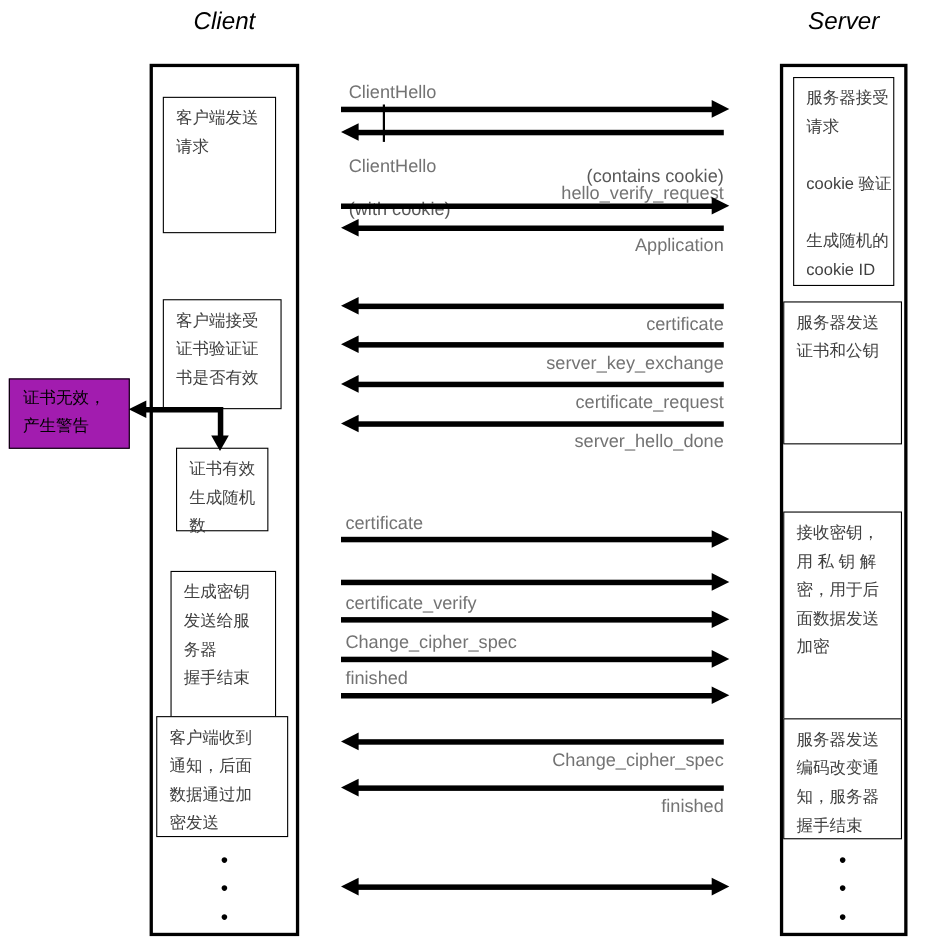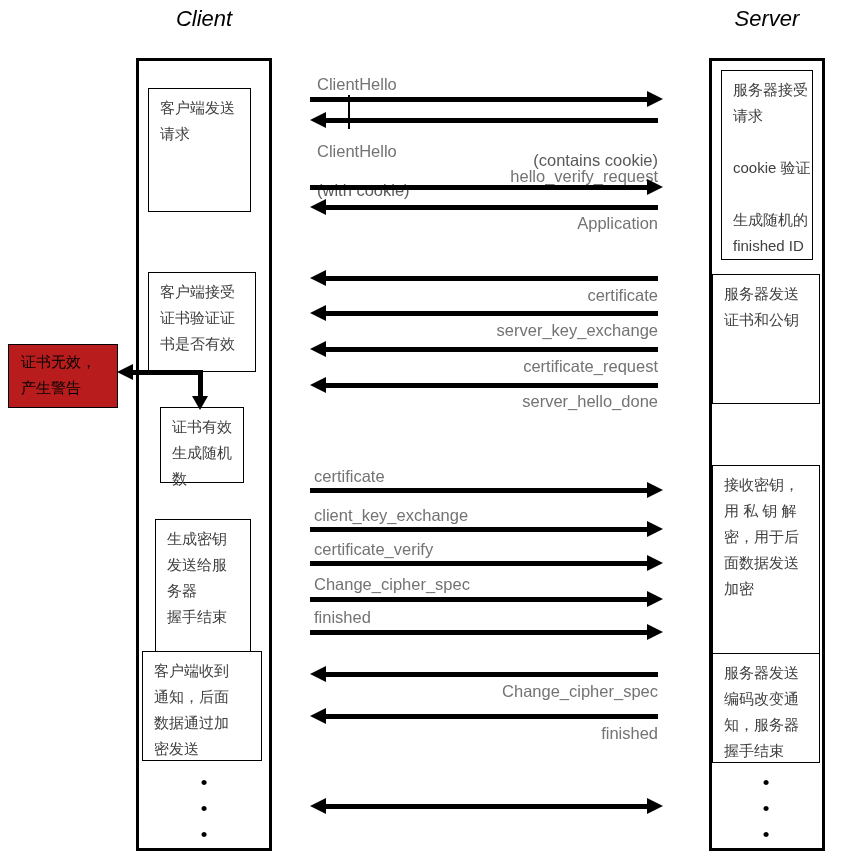--- a/index.html
+++ b/index.html
@@ -61,21 +61,21 @@
   #sbox-1{left:721px;top:70px;width:92px;height:190px;}
   #sbox-2{left:712px;top:274px;width:108px;height:130px;}
   #sbox-3{left:712px;top:465px;width:108px;height:217px;}
   #sbox-4{left:712px;top:653px;width:108px;height:110px;}
 
   
   #alert-box{
     position:absolute;
     left:8px;top:344px;width:110px;height:64px;
     border:1.6px solid #000;
-    background:#b91c1c;
+    background:#a21caf;
     box-sizing:border-box;
     font-size:15px;
     line-height:26px;
     padding:4px 0 0 12px;
     color:#000;
   }
   #alert-box .ln{display:block;white-space:nowrap;}
 
   
   .dots{
@@ -185,21 +185,21 @@
     <span class="ln">密发送</span>
   </div>
 
   <div class="state-box" id="sbox-1">
     <span class="ln">服务器接受</span>
     <span class="ln">请求</span>
     <span class="ln">&nbsp;</span>
     <span class="ln">cookie 验证</span>
     <span class="ln">&nbsp;</span>
     <span class="ln">生成随机的</span>
-    <span class="ln">finished ID</span>
+    <span class="ln">cookie ID</span>
   </div>
 
   <div class="state-box" id="sbox-2">
     <span class="ln">服务器发送</span>
     <span class="ln">证书和公钥</span>
   </div>
 
   <div class="state-box" id="sbox-3">
     <span class="ln">接收密钥，</span>
     <span class="ln">用 私 钥 解</span>
@@ -287,21 +287,20 @@
     <div class="head head-l"></div>
   </div>
   <div class="msg-label r" style="left:398px;top:391px;width:260px;">server_hello_done</div>
 
   <div class="msg-label" style="left:314px;top:466px;">certificate</div>
   <div class="arrow right" style="left:310px;top:488px;width:338px;">
     <div class="shaft"></div>
     <div class="head head-r"></div>
   </div>
 
-  <div class="msg-label" style="left:314px;top:505px;">client_key_exchange</div>
   <div class="arrow right" style="left:310px;top:527px;width:338px;">
     <div class="shaft"></div>
     <div class="head head-r"></div>
   </div>
 
   <div class="msg-label" style="left:314px;top:539px;">certificate_verify</div>
   <div class="arrow right" style="left:310px;top:561px;width:338px;">
     <div class="shaft"></div>
     <div class="head head-r"></div>
   </div>

